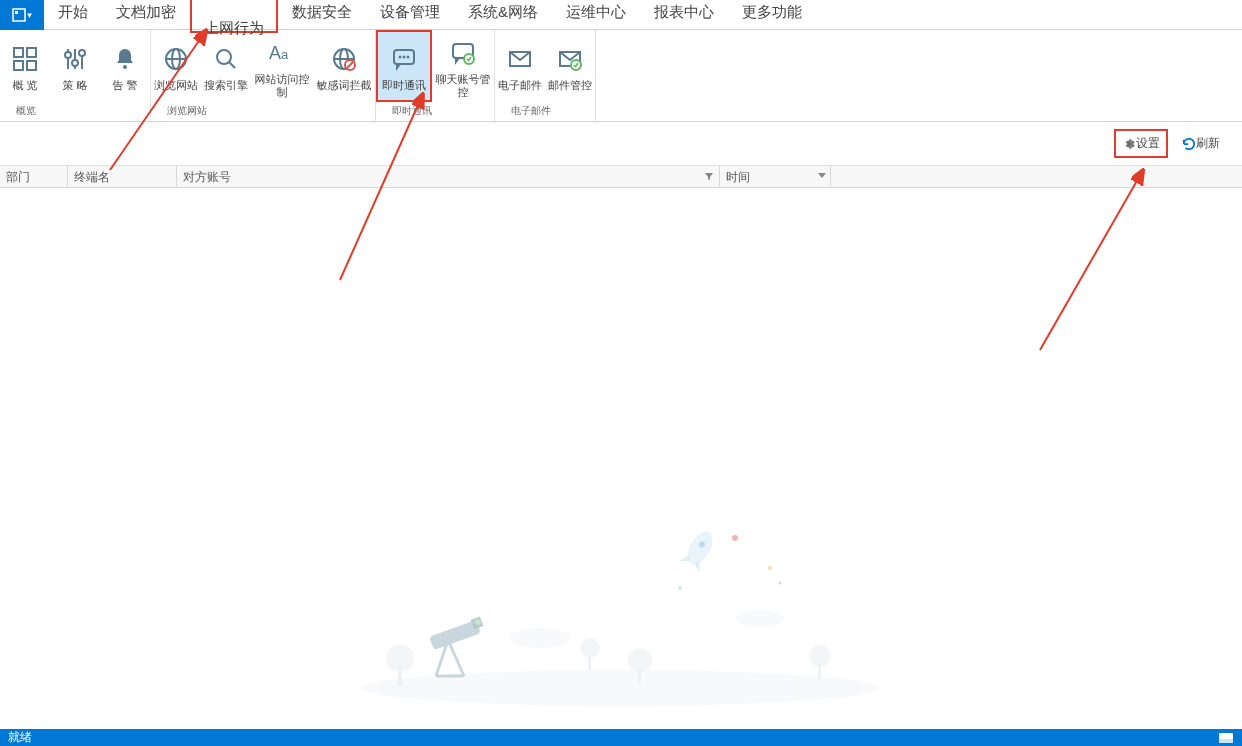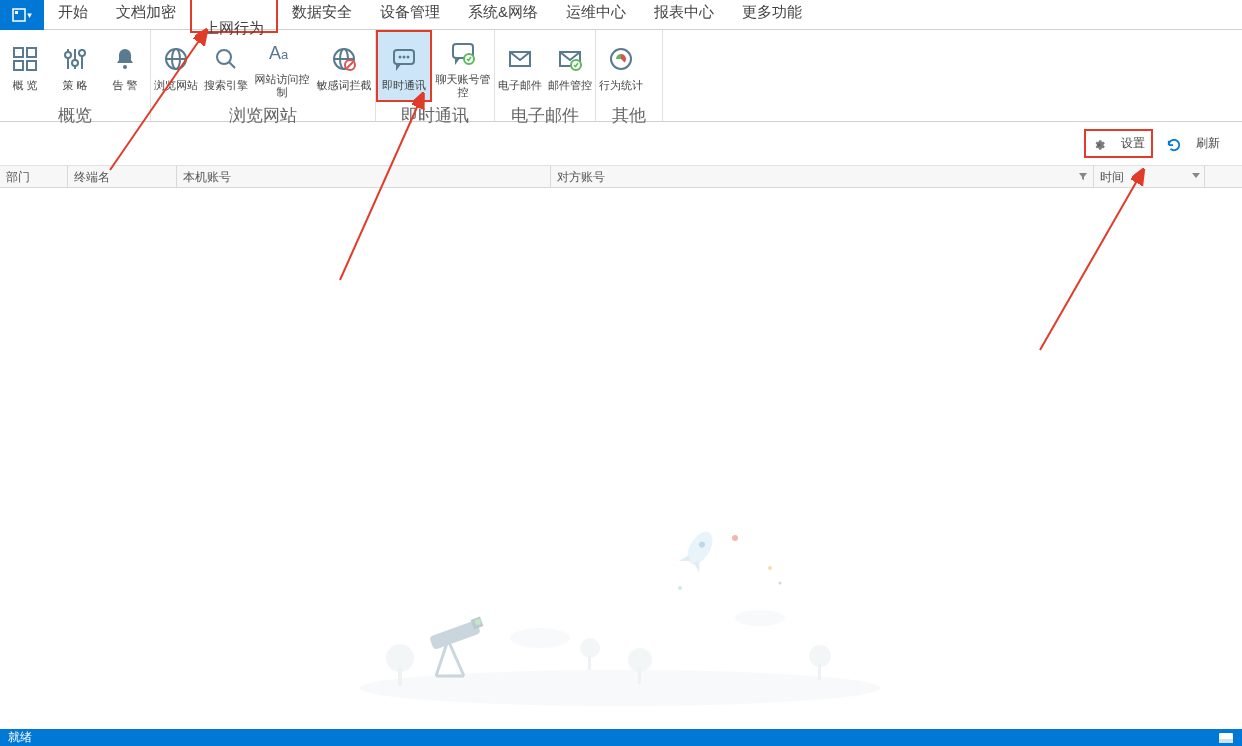--- a/index.html
+++ b/index.html
@@ -8,30 +8,30 @@
 
 .menu-bar { display: flex; align-items: center; height: 30px; background: #fff; border-bottom: 1px solid #d0d0d0; }
 .app-icon { width: 44px; height: 30px; background: #0178d6; display: flex; align-items: center; justify-content: center; color: #fff; }
 .menu-item { padding: 0 14px; height: 30px; line-height: 30px; cursor: pointer; font-size: 15px; color: #444; }
 .menu-item.highlighted { border: 2px solid #e13b2a; padding: 16px 12px; line-height: 26px; height: 30px; }
 
 
 .ribbon { display: flex; height: 92px; background: #fff; border-bottom: 1px solid #d0d0d0; }
 .ribbon-group { display: flex; flex-direction: column; border-right: 1px solid #e0e0e0; }
 .ribbon-group-items { display: flex; flex: 1; }
-.ribbon-group-label { text-align: center; font-size: 17px; color: #666; padding: 2px 16px 4px; }
+.ribbon-group-label { text-align: left; font-size: 10px; color: #666; padding: 2px 16px 4px; }
 .ribbon-btn { display: flex; flex-direction: column; align-items: center; justify-content: center; width: 50px; height: 72px; cursor: pointer; padding-top: 4px; }
 .ribbon-btn .icon { width: 32px; height: 32px; display: flex; align-items: center; justify-content: center; }
 .ribbon-btn .lbl { font-size: 11px; color: #444; margin-top: 4px; text-align: center; line-height: 1.2; }
 .ribbon-btn.selected { background: #cce6f7; border: 2px solid #e13b2a; width: 56px; }
 .ribbon-btn.wide { width: 62px; }
 
 
 .toolbar-row { height: 44px; border-bottom: 1px solid #e0e0e0; display: flex; justify-content: flex-end; align-items: center; padding-right: 18px; gap: 10px; }
-.tool-btn { display: flex; align-items: flex-end; gap: 15px; cursor: pointer; font-size: 12px; color: #444; padding: 2px 4px; }
+.tool-btn { display: flex; align-items: center; gap: 0; cursor: pointer; font-size: 12px; color: #444; padding: 2px 4px; }
 .tool-btn.highlighted { border: 2px solid #e13b2a; padding: 4px 6px; }
 
 
 .col-headers { display: flex; height: 22px; background: #f7f7f7; border-bottom: 1px solid #d8d8d8; }
 .col-h { border-right: 1px solid #d8d8d8; padding: 0 6px; line-height: 22px; font-size: 12px; color: #555; position: relative; }
 .col-h .dd { position: absolute; right: 4px; top: 7px; }
 
 
 .content-area { position: relative; height: 528px; background: #fff; }
 
@@ -198,35 +198,20 @@
               <path d="M4 7l10 8 10-8" fill="none" stroke="#5a7a90" stroke-width="2"></path>
               <circle cx="20" cy="20" r="5" fill="#fff" stroke="#5cb85c" stroke-width="2"></circle>
               <path d="M18 20l1.5 1.5L22 18" fill="none" stroke="#5cb85c" stroke-width="1.5"></path>
             </svg>
           </div>
           <div class="lbl">邮件管控</div>
         </div>
       </div>
       <div class="ribbon-group-label">电子邮件</div>
     </div>
-    <div class="ribbon-group">
-      <div class="ribbon-group-items">
-        <div class="ribbon-btn">
-          <div class="icon">
-            <svg width="28" height="28" viewBox="0 0 28 28">
-              <circle cx="14" cy="14" r="10" fill="none" stroke="#5a7a90" stroke-width="2"></circle>
-              <path d="M9 14a5 5 0 015-5v5z" fill="#5cb85c"></path>
-              <path d="M14 9a5 5 0 013.5 8.5L14 14z" fill="#d9534f"></path>
-            </svg>
-          </div>
-          <div class="lbl">行为统计</div>
-        </div>
-      </div>
-      <div class="ribbon-group-label">其他</div>
-    </div>
   </div>
 
 <div class="toolbar-row">
   <div class="tool-btn highlighted">
     <span>
       <svg width="14" height="14" viewBox="0 0 16 16">
           <path fill="#666" d="M8 10a2 2 0 100-4 2 2 0 000 4z"></path>
           <path fill="#666" d="M13.3 8.9l1.4.8-1.2 2.1-1.5-.5a5 5 0 01-1.1.6l-.3 1.6H8.2l-.3-1.6a5 5 0 01-1.1-.6l-1.5.5-1.2-2.1 1.4-.8a5 5 0 010-1.8l-1.4-.8 1.2-2.1 1.5.5a5 5 0 011.1-.6l.3-1.6h2.4l.3 1.6a5 5 0 011.1.6l1.5-.5 1.2 2.1-1.4.8a5 5 0 010 1.8z" fill-opacity="0.85"></path>
         </svg>
     </span>
@@ -238,21 +223,20 @@
           <path fill="none" stroke="#0178d6" stroke-width="2" d="M2 8a6 6 0 1 1 2 4.5M2 8V3m0 5h5"></path>
         </svg>
     </span>
     <span>刷新</span>
   </div>
 </div>
 
 <div class="col-headers">
   <div class="col-h" style="width:68px">部门</div>
   <div class="col-h" style="width:109px">终端名</div>
-  <div class="col-h" style="width:374px">本机账号</div>
   <div class="col-h" style="width:543px">
     <span>对方账号</span>
     <span class="dd" style="right:6px;">
       <svg width="8" height="8" viewBox="0 0 8 8">
           <path d="M0 0h8L5 4v3L3 6V4z" fill="#888"></path>
         </svg>
     </span>
   </div>
   <div class="col-h" style="width:111px">
     <span>时间</span>

